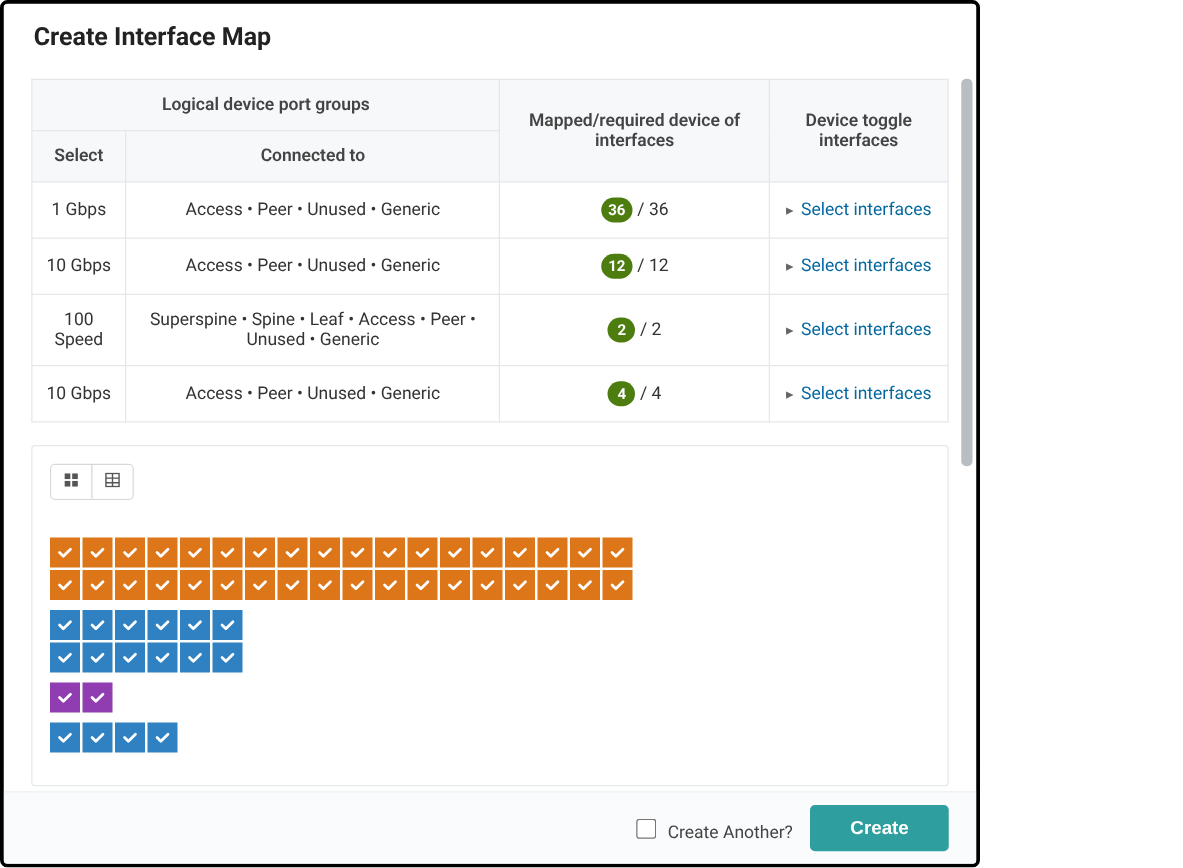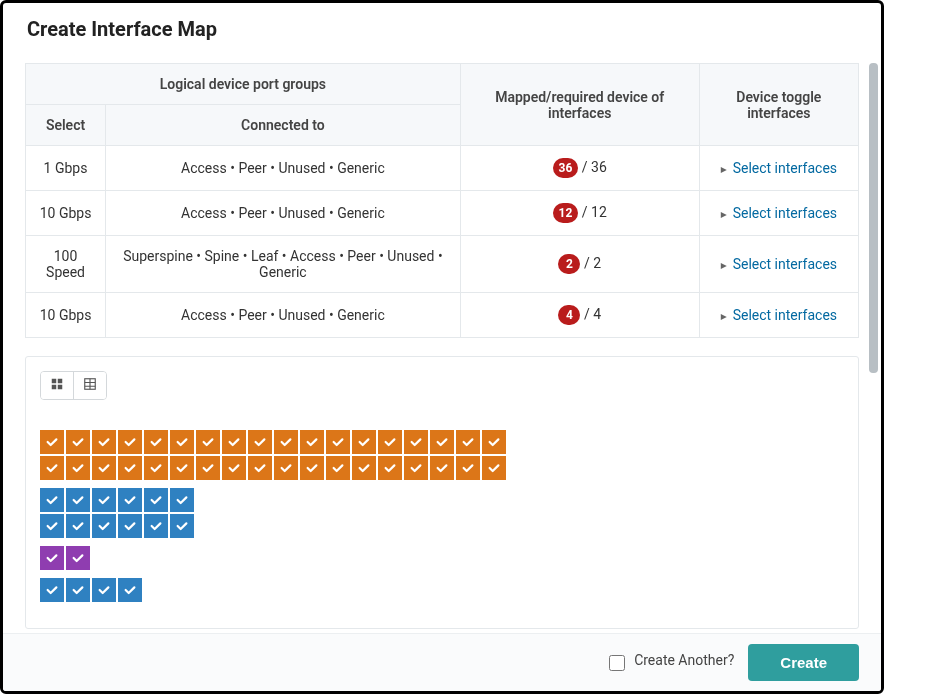--- a/index.html
+++ b/index.html
@@ -5,21 +5,21 @@
   * { box-sizing: border-box; }
   body {
     margin: 0;
     padding: 0;
     font-family: -apple-system, BlinkMacSystemFont, "Segoe UI", Roboto, "Helvetica Neue", Arial, sans-serif;
     font-size: 14px;
     color: #333;
     background: #fff;
   }
   .outer-frame {
-    width: 884px;
+    width: 784px;
     height: 694px;
     border: 3px solid #000;
     border-radius: 6px;
     position: relative;
     background: #fff;
     overflow: hidden;
   }
   .page-title {
     font-size: 20px;
     font-weight: 700;
@@ -46,21 +46,21 @@
     background: #f6f8fa;
     font-weight: 600;
     color: #444;
   }
   .badge-count {
     display: inline-block;
     min-width: 22px;
     height: 20px;
     padding: 0 6px;
     border-radius: 10px;
-    background: #b91c1c;
+    background: #4d7c0f;
     color: #fff;
     font-size: 12px;
     line-height: 20px;
     font-weight: 700;
   }
   .req-cell { color: #555; }
   .select-link {
     color: #0369a1;
     cursor: pointer;
   }
@@ -144,21 +144,21 @@
     border-top: 1px solid #eceff1;
     background: #fafbfc;
     padding: 10px 22px;
     display: flex;
     justify-content: flex-end;
     align-items: center;
     gap: 14px;
   }
   .checkbox-wrap {
     display: flex;
-    align-items: flex-start;
+    align-items: flex-end;
     gap: 6px;
     color: #444;
     font-size: 14px;
   }
   .checkbox-wrap input {
     width: 16px; height: 16px;
     accent-color: #666;
   }
   .create-btn {
     background: #2f9e9e;

